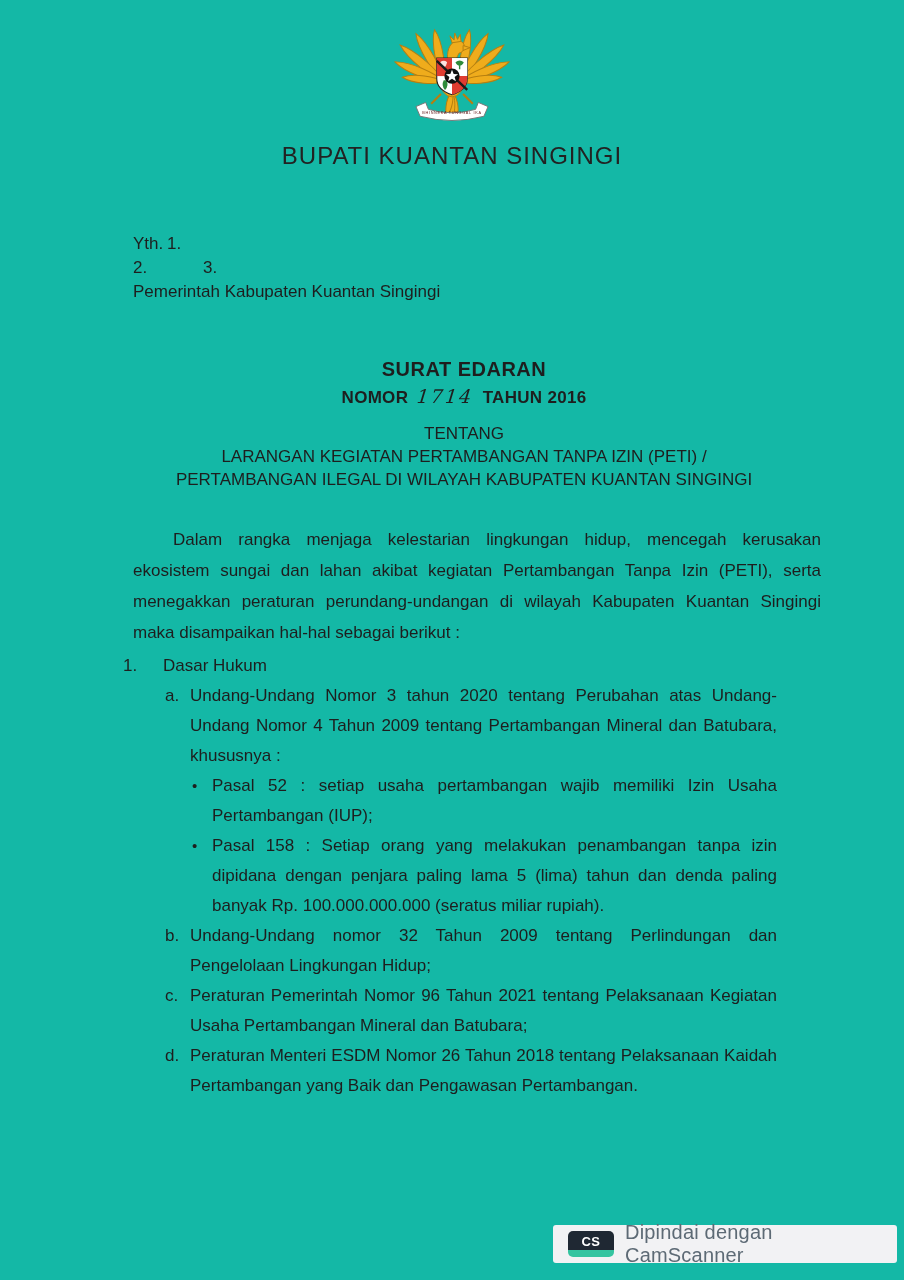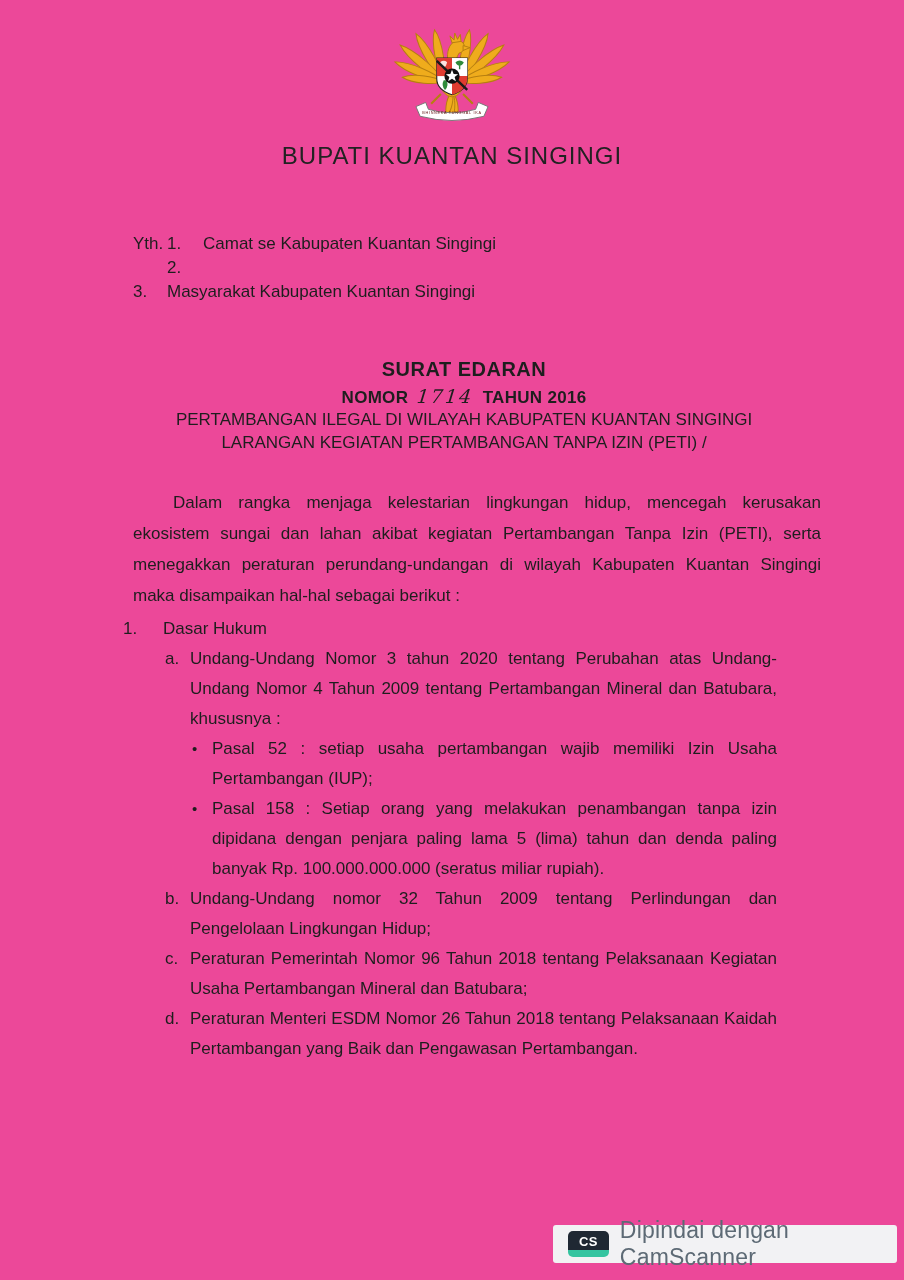--- a/index.html
+++ b/index.html
@@ -17,21 +17,21 @@
   html,body{width:904px;height:1280px;}
   body{
     font-family:"Liberation Sans", sans-serif;
     background:#ffffff;
     color:var(--ink);
     overflow:hidden;
   }
   .page{
     position:relative;
     width:904px;height:1280px;
-    background:#ec4899;
+    background:#14b8a6;
   }
   
   .letterhead{ text-align:center; padding-top:22px; }
   .emblem{ display:inline-block; width:140px; height:104px; }
   .letterhead-title{
     margin-top:12px;
     font-size:24px;
     font-weight:400;
     letter-spacing:1px;
     color:#222;
@@ -95,21 +95,21 @@
     border-radius:5px;
     background:linear-gradient(180deg,var(--cs-dark) 0%,var(--cs-dark) 74%,var(--banner-teal) 74%);
     color:#fff;
     font-size:13px;
     font-weight:700;
     display:flex;align-items:center;justify-content:center;
     padding-bottom:5px;
     letter-spacing:.5px;
   }
   .scan-note{
-    font-size:23px;
+    font-size:20px;
     color:var(--footer-text);
     letter-spacing:.2px;
   }
 </style>
 </head>
 <body>
 
 <div class="page">
 
   <div class="letterhead">
@@ -171,37 +171,37 @@
         <path d="M48,122 L62,116 L66,126 Q100,136 134,126 L138,116 L152,122 L146,136 Q100,148 54,136 Z" fill="#fff" stroke="#777" stroke-width="1.4"></path>
         <text x="100" y="133" text-anchor="middle" font-size="5.5" fill="#6b2020" letter-spacing="1">BHINNEKA TUNGGAL IKA</text>
       </g>
     </svg>
     <div class="letterhead-title">BUPATI KUANTAN SINGINGI</div>
   </div>
 
   <div class="recipients">
     <div class="cell">Yth.</div>
     <div class="cell">1.</div>
-    <div class="cell">Camat se Kabupaten Kuantan Singingi</div>
     <div class="cell"></div>
     <div class="cell">2.</div>
     <div class="cell"></div>
     <div class="cell">3.</div>
-    <div class="cell">Masyarakat Kabupaten Kuantan Singingi</div>
+    <div class="cell">Pemerintah Kabupaten Kuantan Singingi</div>
   </div>
 
   <div class="doc-heading">
     <div class="se-title">SURAT EDARAN</div>
     <div class="se-nomor">
       <span>NOMOR</span>
       <span class="handwritten">1714</span>
       <span>TAHUN 2016</span>
     </div>
+    <div class="se-tentang">TENTANG</div>
+    <div class="se-subject">LARANGAN KEGIATAN PERTAMBANGAN TANPA IZIN (PETI) /</div>
     <div class="se-subject">PERTAMBANGAN ILEGAL DI WILAYAH KABUPATEN KUANTAN SINGINGI</div>
-    <div class="se-subject">LARANGAN KEGIATAN PERTAMBANGAN TANPA IZIN (PETI) /</div>
   </div>
 
   <p class="opening">Dalam rangka menjaga kelestarian lingkungan hidup, mencegah kerusakan ekosistem sungai dan lahan akibat kegiatan Pertambangan Tanpa Izin (PETI), serta menegakkan peraturan perundang-undangan di wilayah Kabupaten Kuantan Singingi maka disampaikan hal-hal sebagai berikut :</p>
 
   <div class="legal-list">
 
     <div class="row lvl1">
       <span class="marker">1.</span>
       <span class="text">Dasar Hukum</span>
     </div>
@@ -221,21 +221,21 @@
       <div class="text">Pasal 158 :  Setiap orang yang melakukan penambangan tanpa izin dipidana dengan penjara paling lama 5 (lima) tahun dan denda paling banyak Rp. 100.000.000.000 (seratus miliar rupiah).</div>
     </div>
 
     <div class="row lvl2">
       <span class="marker">b.</span>
       <div class="text">Undang-Undang nomor 32 Tahun 2009 tentang Perlindungan dan Pengelolaan Lingkungan Hidup;</div>
     </div>
 
     <div class="row lvl2">
       <span class="marker">c.</span>
-      <div class="text">Peraturan Pemerintah Nomor 96 Tahun 2018 tentang Pelaksanaan Kegiatan Usaha Pertambangan Mineral dan Batubara;</div>
+      <div class="text">Peraturan Pemerintah Nomor 96 Tahun 2021 tentang Pelaksanaan Kegiatan Usaha Pertambangan Mineral dan Batubara;</div>
     </div>
 
     <div class="row lvl2">
       <span class="marker">d.</span>
       <div class="text">Peraturan Menteri ESDM Nomor 26 Tahun 2018 tentang Pelaksanaan Kaidah Pertambangan yang Baik dan Pengawasan Pertambangan.</div>
     </div>
 
   </div>
 
   <div class="scan-footer">

